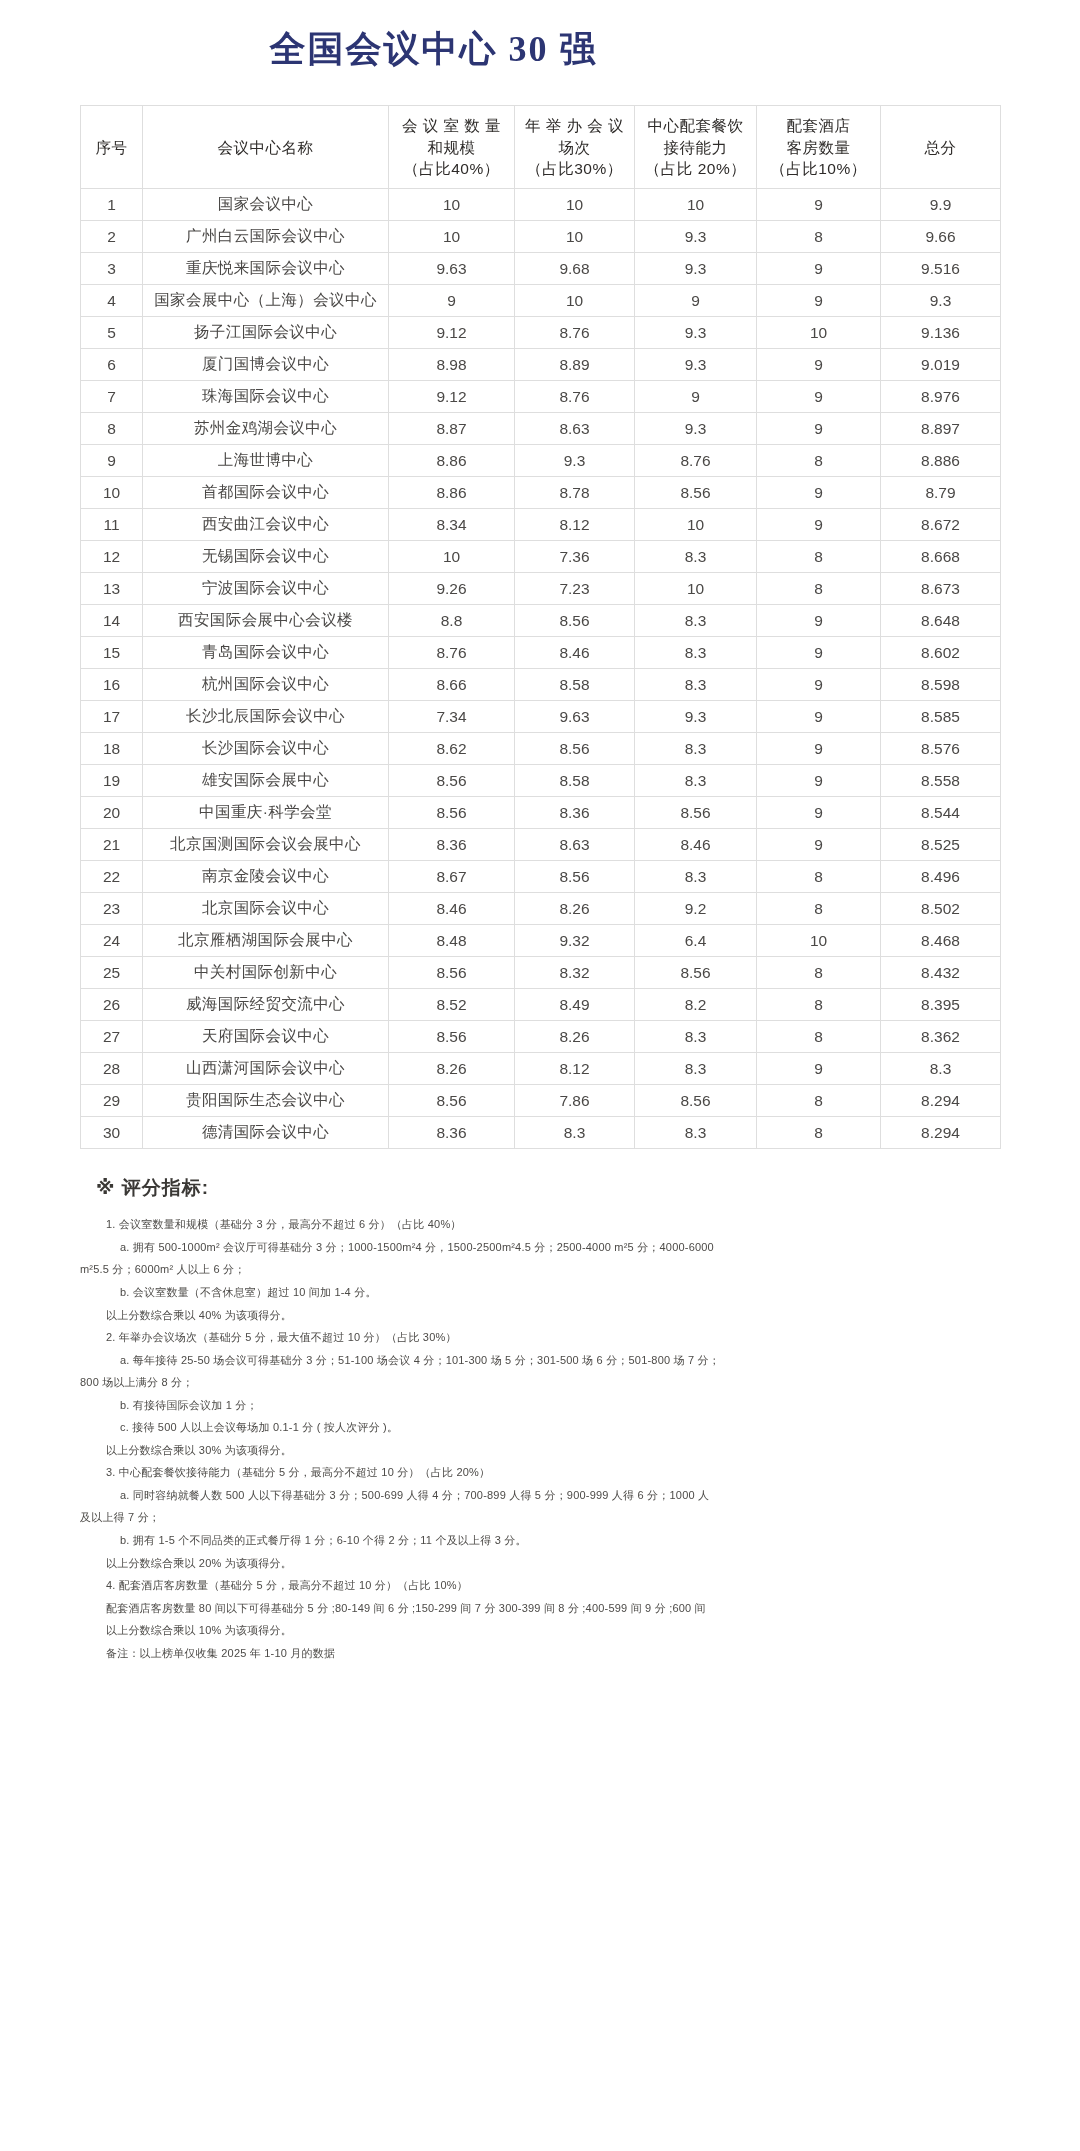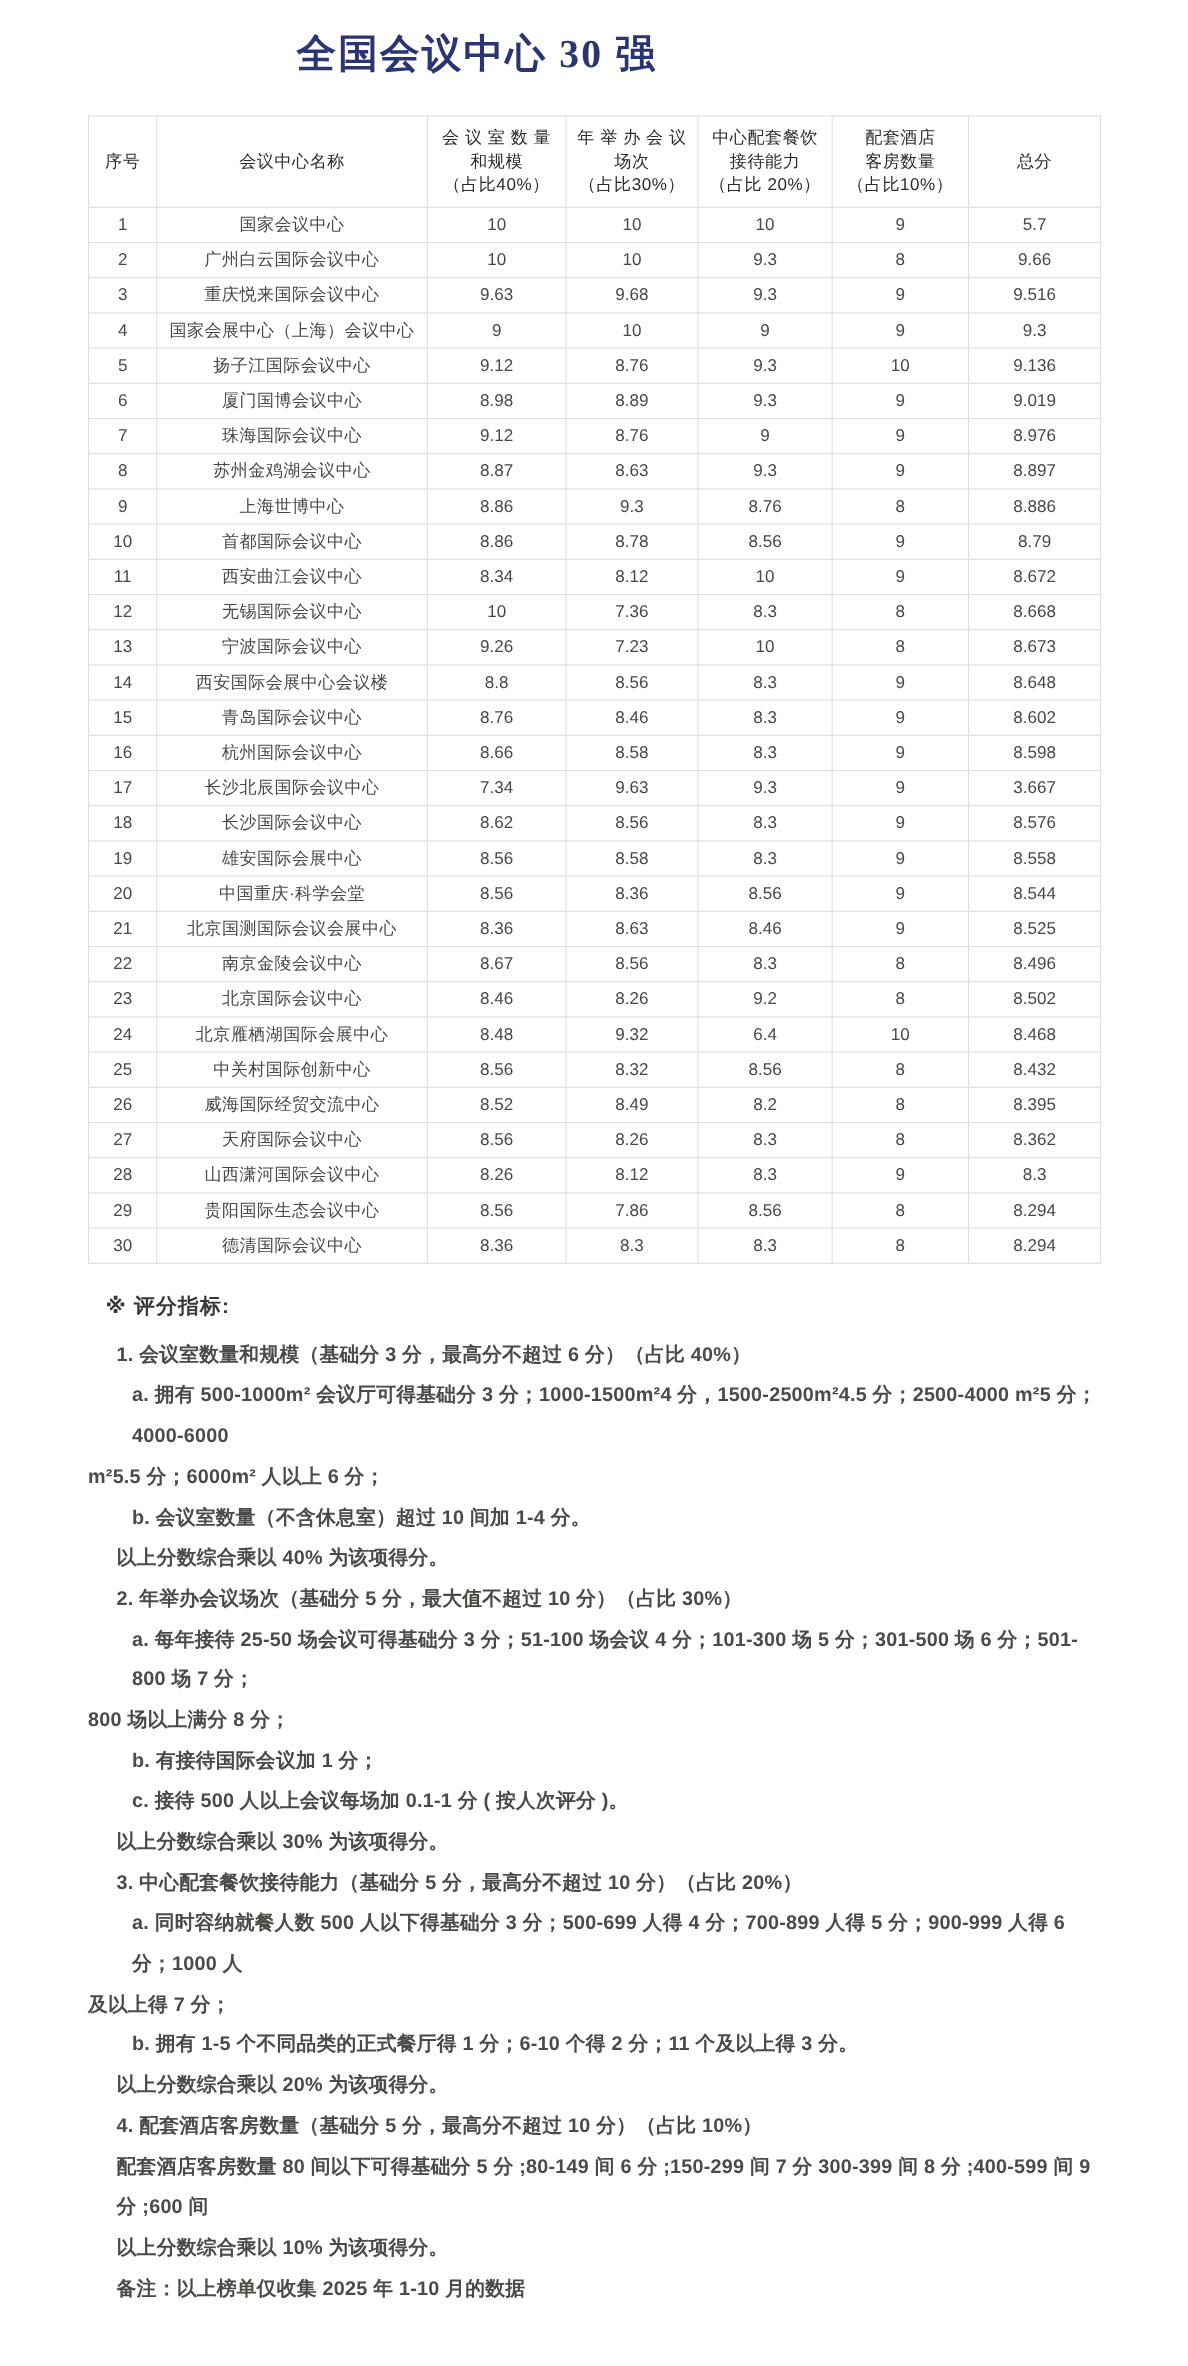--- a/index.html
+++ b/index.html
@@ -85,27 +85,26 @@
     width:1080px;
   }
   .notes-title{
     font-size:19px;
     font-weight:700;
     color:#3a3835;
     margin:0 0 12px 16px;
     letter-spacing:1px;
   }
   .note-line{
-    font-size:18px;
+    font-size:11px;
     line-height:2.05;
     color:#4c4a47;
     margin:0;
     letter-spacing:.2px;
     text-indent:0;
-    font-weight:bold;
   }
   .note-line.ind1{padding-left:26px;}
   .note-line.ind2{padding-left:40px;}
   .note-line.ind0{padding-left:0px;}
 </style>
 </head>
 <body>
 
 <div class="page">
 
@@ -158,21 +157,21 @@
           </tr>
       </thead>
       <tbody id="table-body">
           <tr>
             <td class="c-idx">1</td>
             <td class="c-name">国家会议中心</td>
             <td>10</td>
             <td>10</td>
             <td>10</td>
             <td>9</td>
-            <td>5.7</td>
+            <td>9.9</td>
           </tr>
           <tr>
             <td class="c-idx">2</td>
             <td class="c-name">广州白云国际会议中心</td>
             <td>10</td>
             <td>10</td>
             <td>9.3</td>
             <td>8</td>
             <td>9.66</td>
           </tr>
@@ -302,21 +301,21 @@
             <td>9</td>
             <td>8.598</td>
           </tr>
           <tr>
             <td class="c-idx">17</td>
             <td class="c-name">长沙北辰国际会议中心</td>
             <td>7.34</td>
             <td>9.63</td>
             <td>9.3</td>
             <td>9</td>
-            <td>3.667</td>
+            <td>8.585</td>
           </tr>
           <tr>
             <td class="c-idx">18</td>
             <td class="c-name">长沙国际会议中心</td>
             <td>8.62</td>
             <td>8.56</td>
             <td>8.3</td>
             <td>9</td>
             <td>8.576</td>
           </tr>

